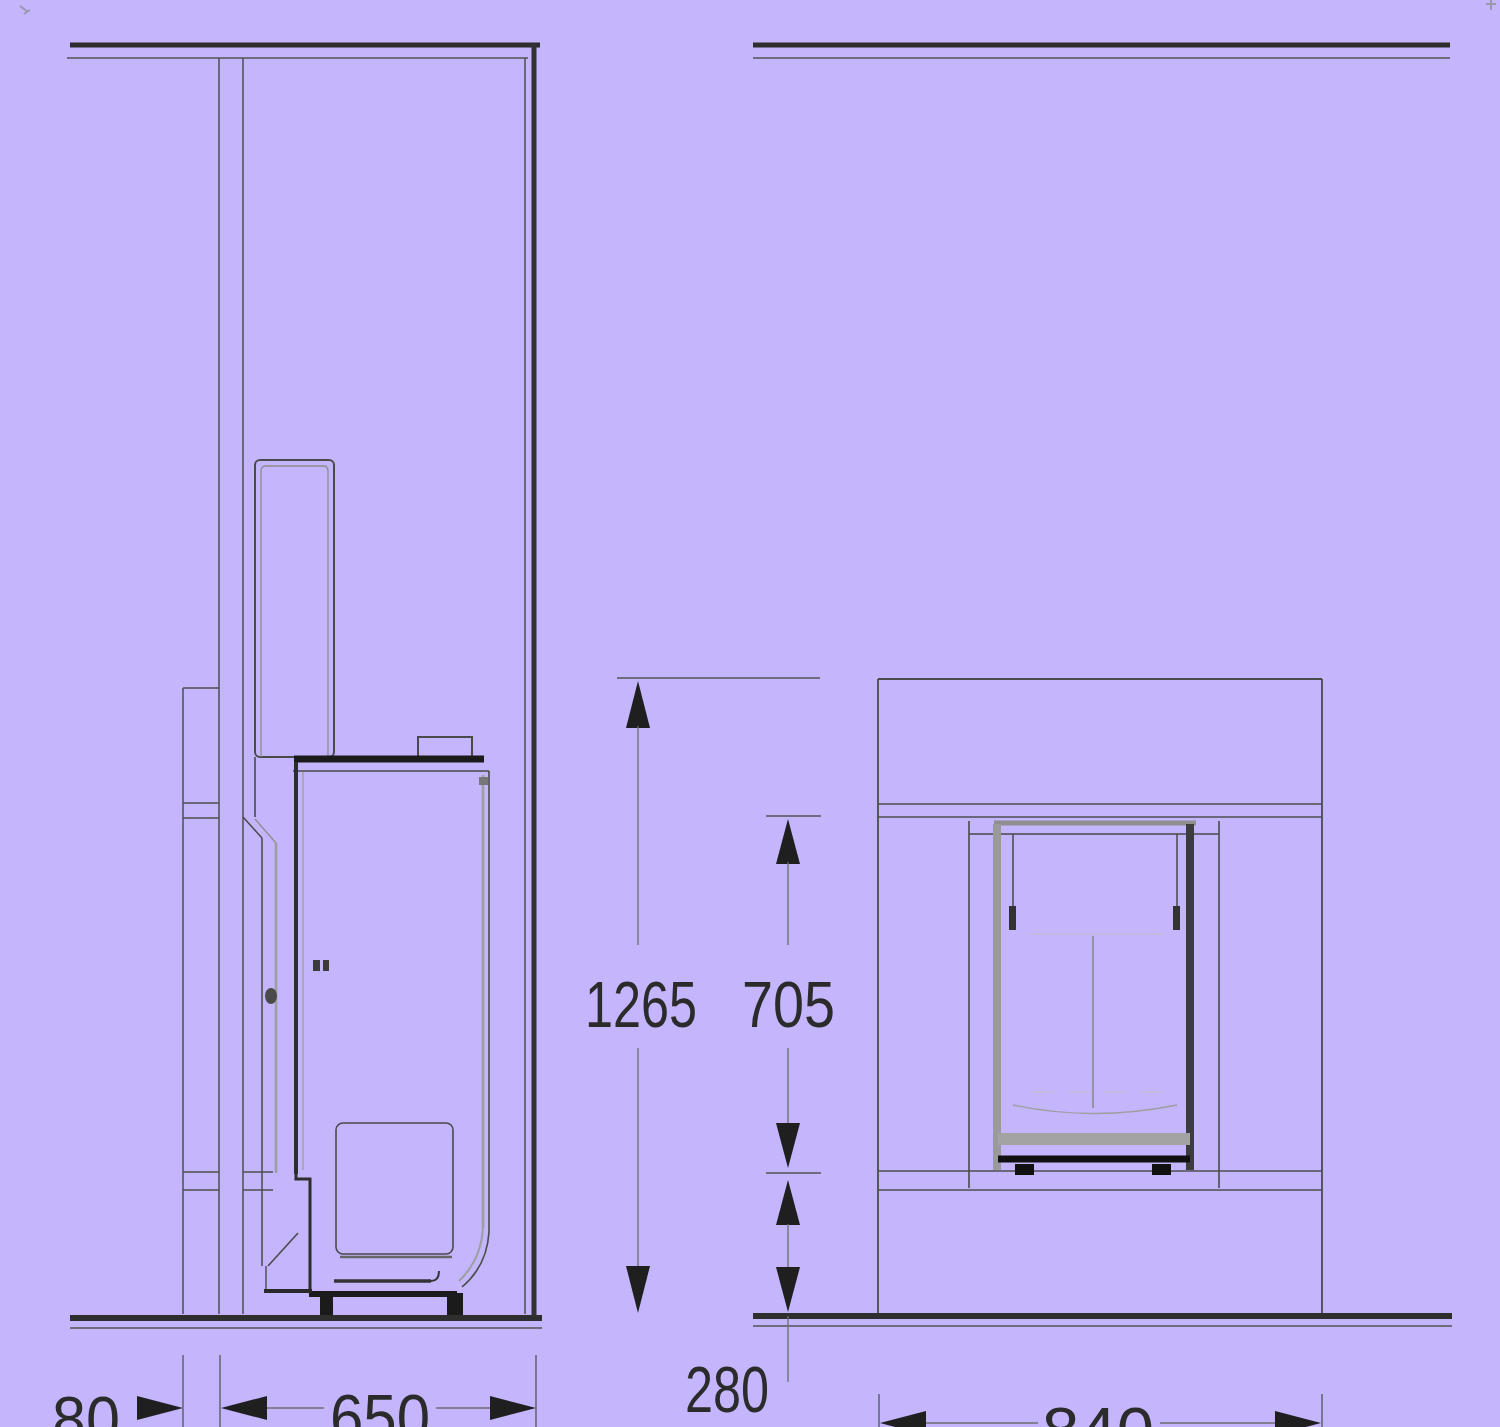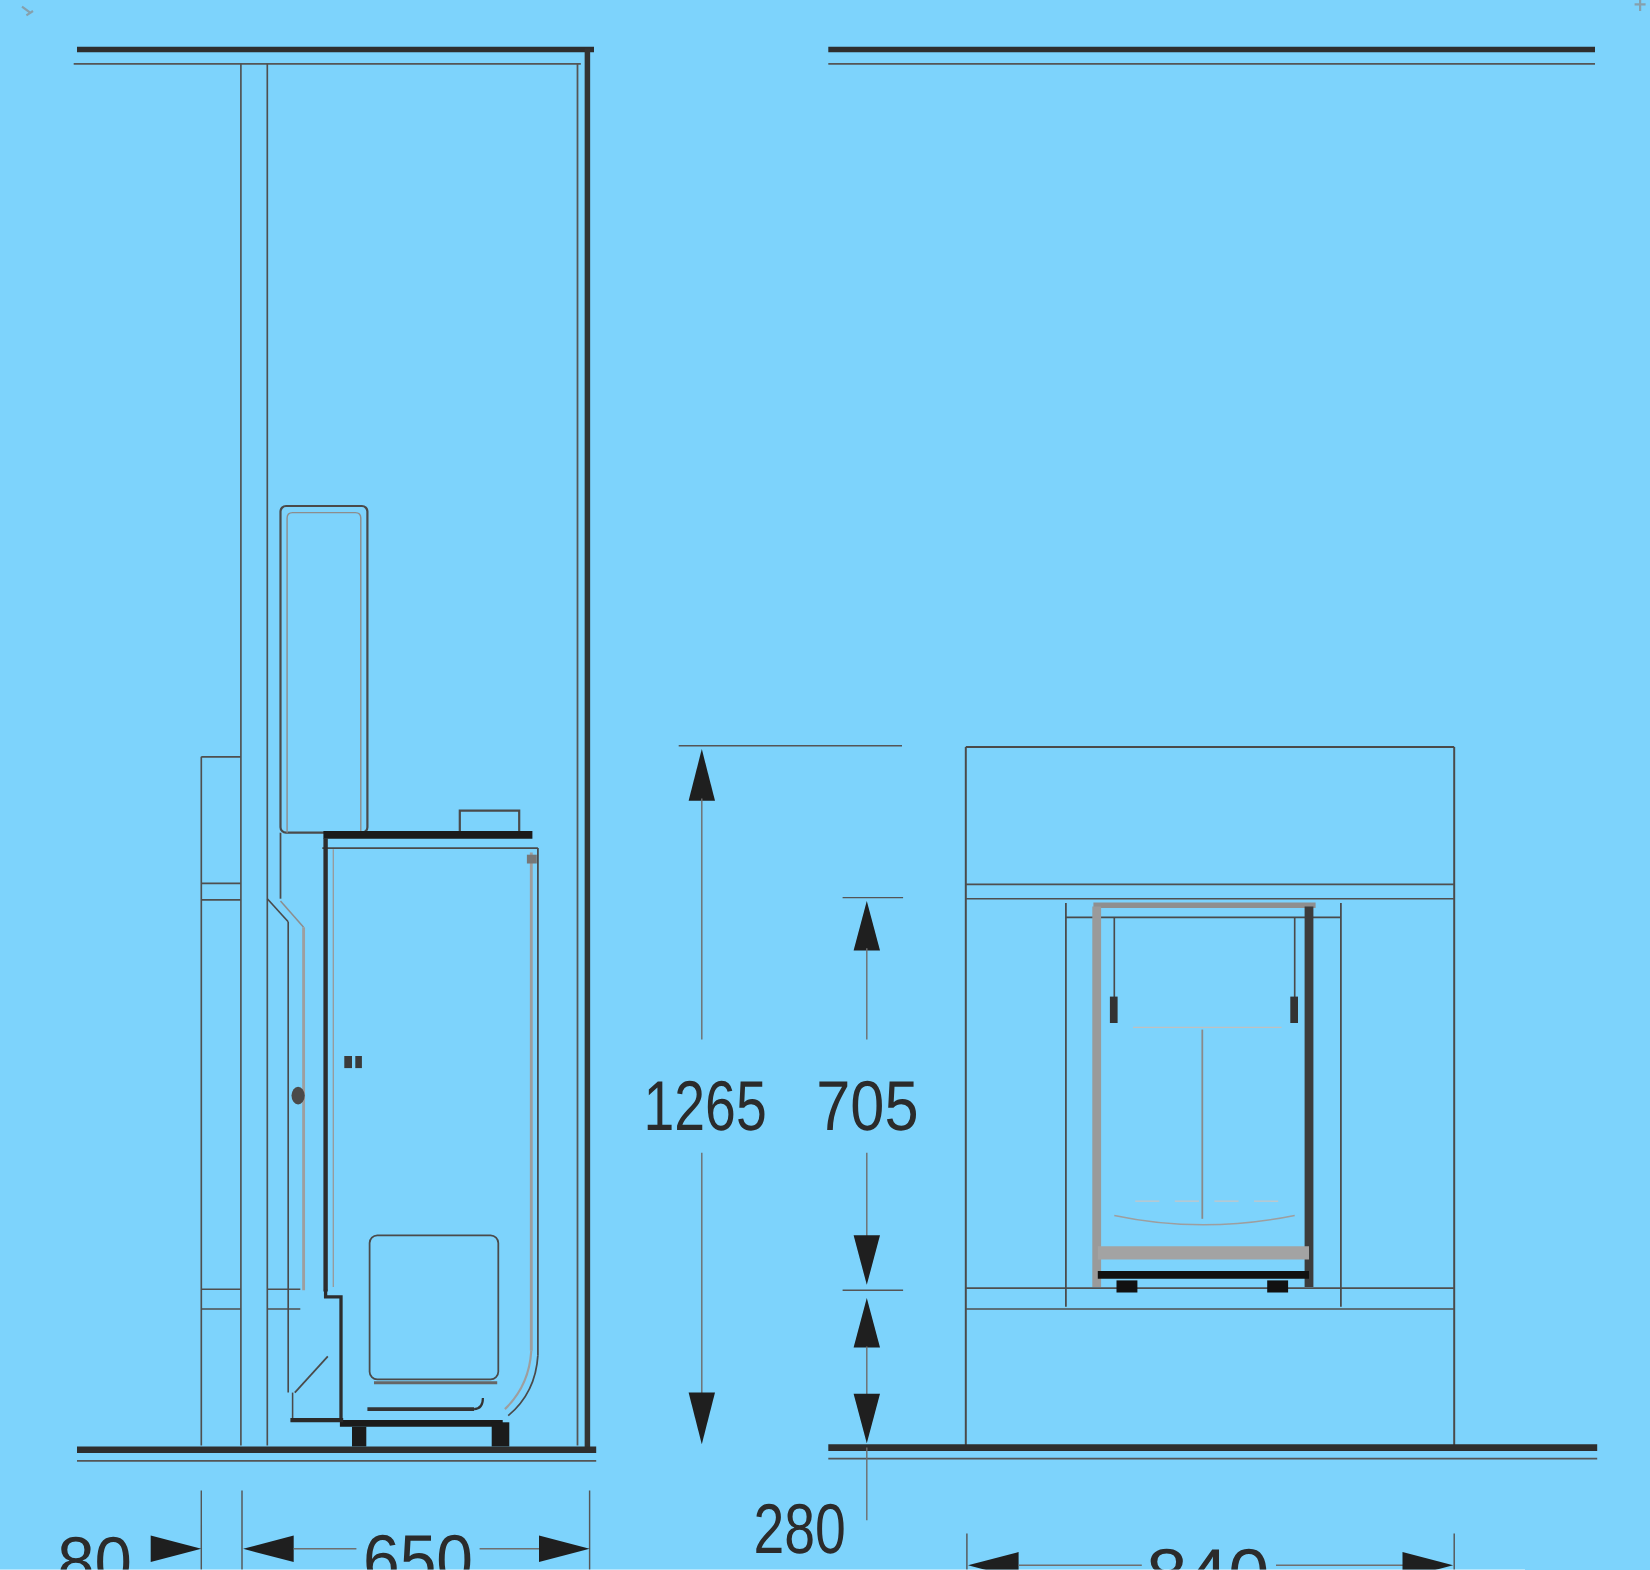--- a/index.html
+++ b/index.html
@@ -1,19 +1,19 @@
 <!DOCTYPE html>
 <html><head>
 <meta charset="utf-8">
 <style>
   html,body{margin:0;padding:0;background:#ffffff;}
   .canvas{
     position:relative;
     width:1500px;height:1427px;
-    background:#7dd3fc;
+    background:#c4b5fd;
     overflow:hidden;
     font-family:"Liberation Sans", sans-serif;
   }
   svg{display:block;}
   text{
     font-family:"Liberation Sans", sans-serif;
     fill:#2b2b2b;
     font-size:64px;
   }
 </style>

